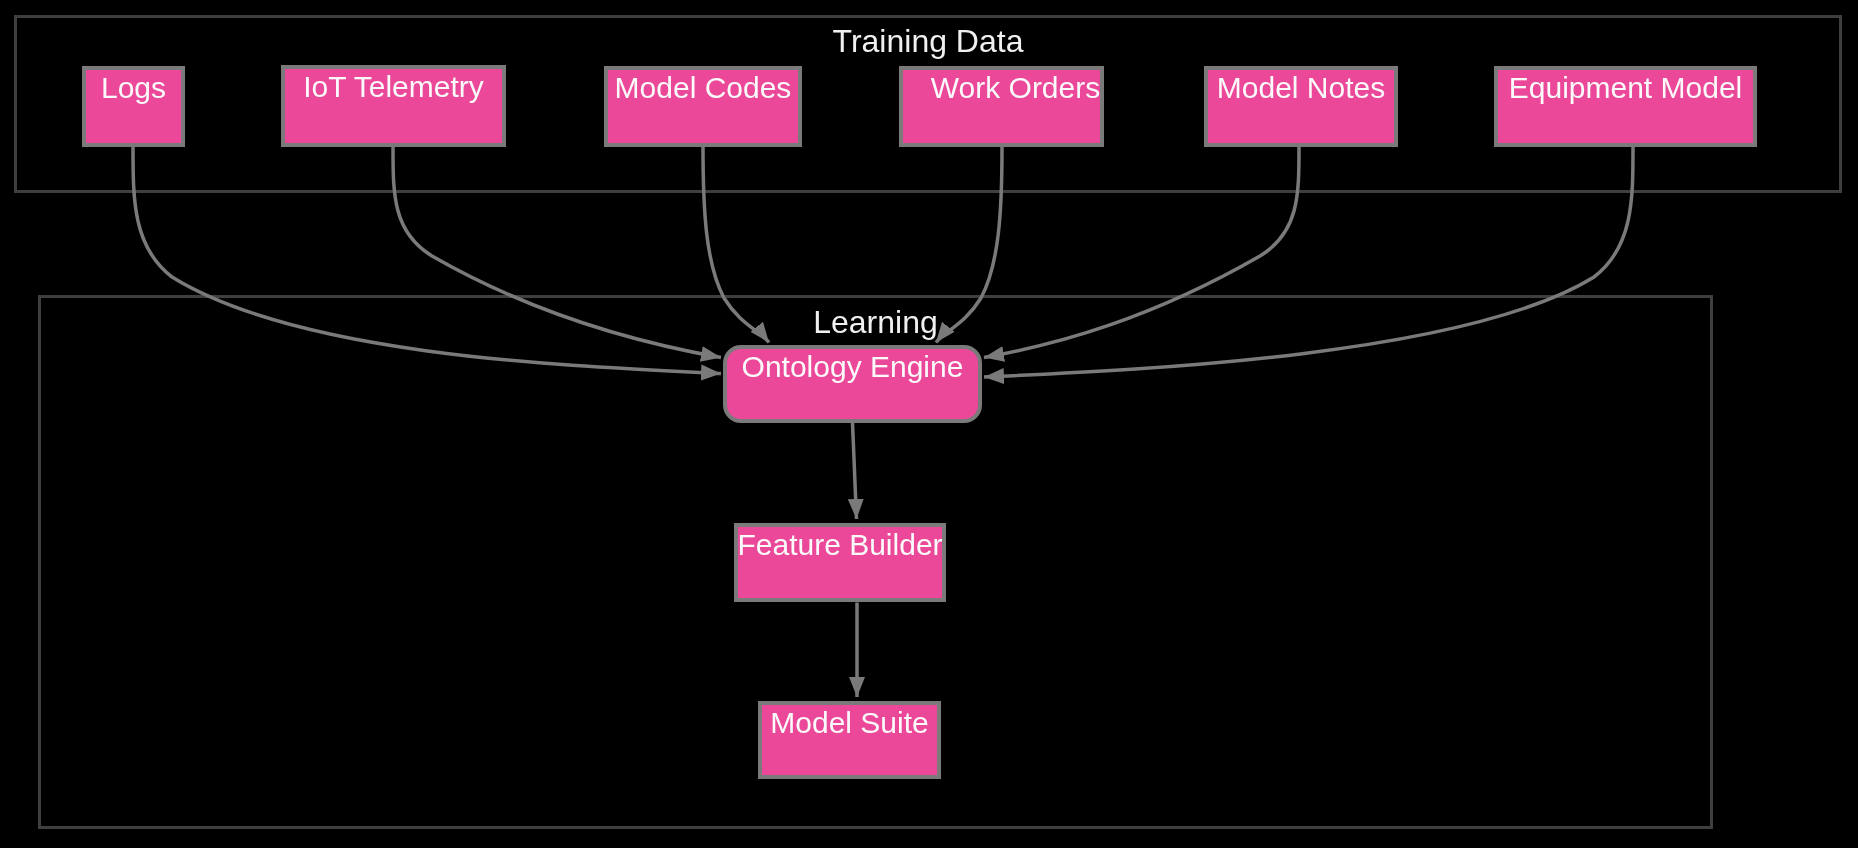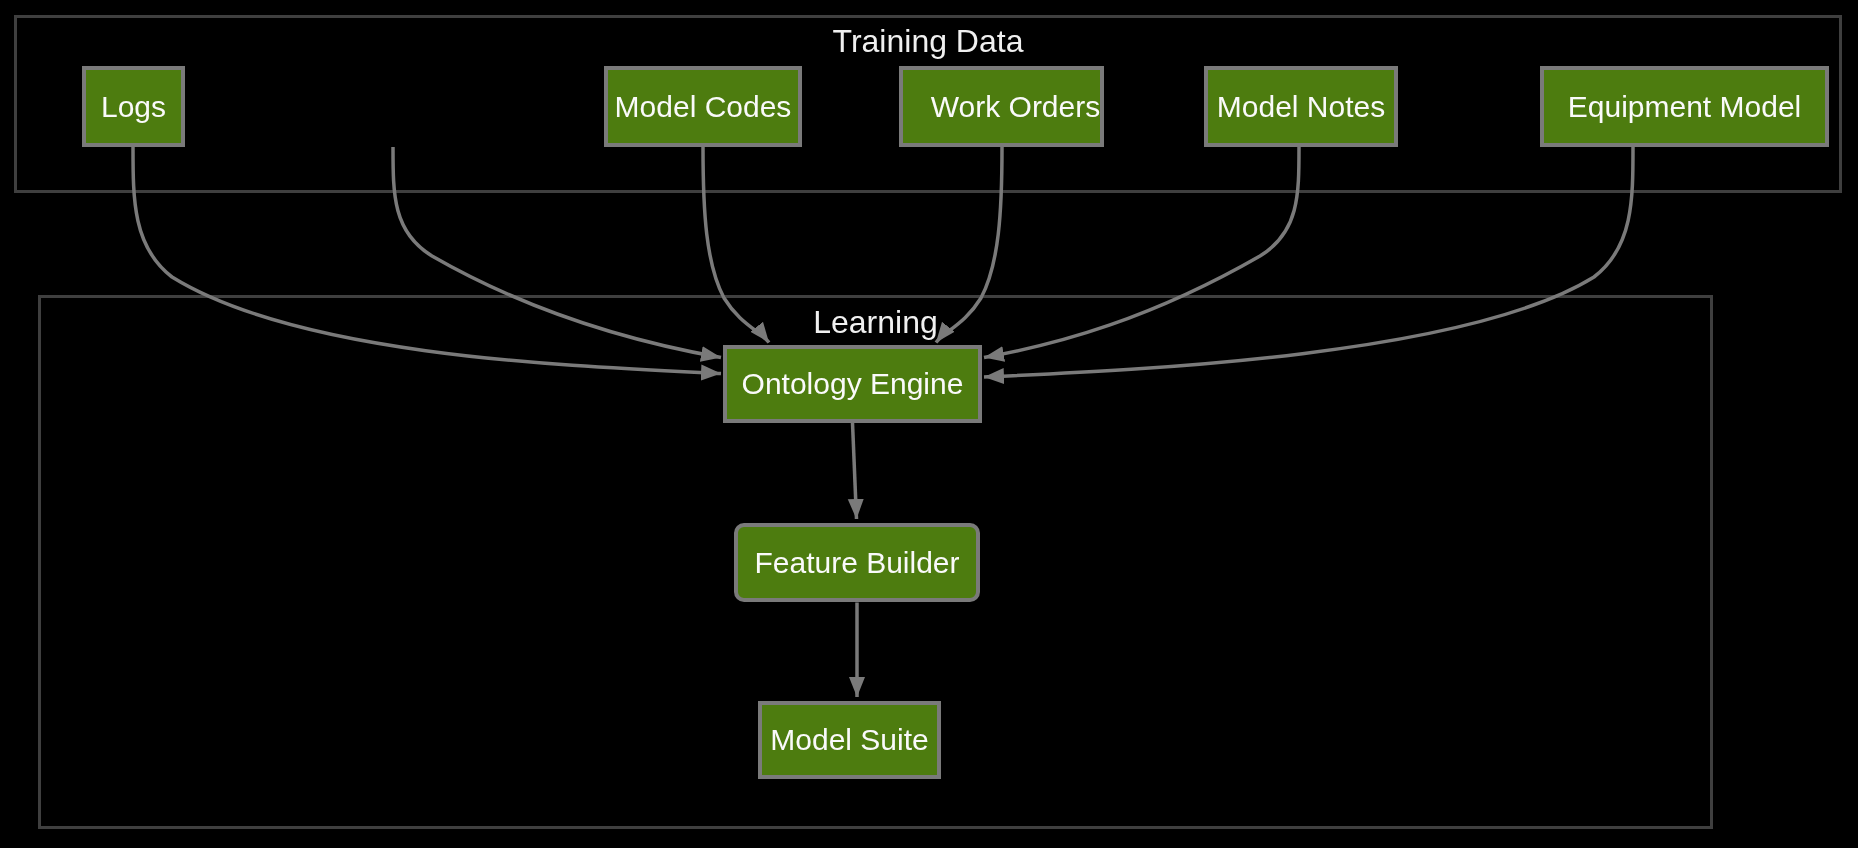--- a/index.html
+++ b/index.html
@@ -41,40 +41,39 @@
   }
   .edge {
     fill: none;
     stroke: #7a7a7a;
     stroke-width: 3.5px;
   }
 
   .node {
     position: absolute;
     border: 4px solid #7a7a7a;
-    background: #4d7c0f;
+    background: #ec4899;
     box-sizing: border-box;
     display: flex;
-    align-items: center;
     justify-content: center;
   }
   .node-label {
     color: #fafafa;
     font-size: 30px;
     line-height: 36px;
     white-space: nowrap;
   }
   #node-logs            { left: 82px;   top: 66px;  width: 103px; height: 81px; }
   #node-iot-telemetry   { left: 281px;  top: 65px;  width: 225px; height: 82px; }
   #node-error-codes     { left: 604px;  top: 66px;  width: 198px; height: 81px; }
   #node-work-orders     { left: 899px;  top: 66px;  width: 205px; height: 81px; padding-left: 28px; }
   #node-tech-notes      { left: 1204px; top: 66px;  width: 194px; height: 81px; }
-  #node-equipment-model { left: 1540px; top: 66px;  width: 289px; height: 81px; }
-  #node-ontology-engine { left: 723px;  top: 345px; width: 259px; height: 78px; }
-  #node-feature-builder { left: 734px;  top: 523px; width: 246px; height: 79px; border-radius: 10px; }
+  #node-equipment-model { left: 1494px; top: 66px;  width: 263px; height: 81px; }
+  #node-ontology-engine { left: 723px;  top: 345px; width: 259px; height: 78px; border-radius: 18px; }
+  #node-feature-builder { left: 734px;  top: 523px; width: 212px; height: 79px; }
   #node-model-suite     { left: 758px;  top: 701px; width: 183px; height: 78px; }
 </style>
 </head>
 <body>
 
 <div id="canvas">
 
   <div class="cluster" id="cluster-training"></div>
   <div class="cluster" id="cluster-learning"></div>
 
@@ -93,20 +92,23 @@
     <path class="edge" d="M1002,147 C1002,212 999,264 981,298 C965,324 945,331 936,342.5" marker-end="url(#arrow)"></path>
     <path class="edge" d="M1299,147 C1299,195 1299,232 1260,256 C1152,318 1060,344 984,357.5" marker-end="url(#arrow)"></path>
     <path class="edge" d="M1633,147 C1633,200 1633,247 1594,277 C1466,356 1140,370 984,377" marker-end="url(#arrow)"></path>
     <path class="edge" d="M852.5,423 C853.5,450 855,478 856.5,519" marker-end="url(#arrow)"></path>
     <path class="edge" d="M857,602.5 C857,632 857,664 857,697" marker-end="url(#arrow)"></path>
   </svg>
 
   <div class="node" id="node-logs">
     <span class="node-label">Logs</span>
   </div>
+  <div class="node" id="node-iot-telemetry">
+    <span class="node-label">IoT Telemetry</span>
+  </div>
   <div class="node" id="node-error-codes">
     <span class="node-label">Model Codes</span>
   </div>
   <div class="node" id="node-work-orders">
     <span class="node-label">Work Orders</span>
   </div>
   <div class="node" id="node-tech-notes">
     <span class="node-label">Model Notes</span>
   </div>
   <div class="node" id="node-equipment-model">

